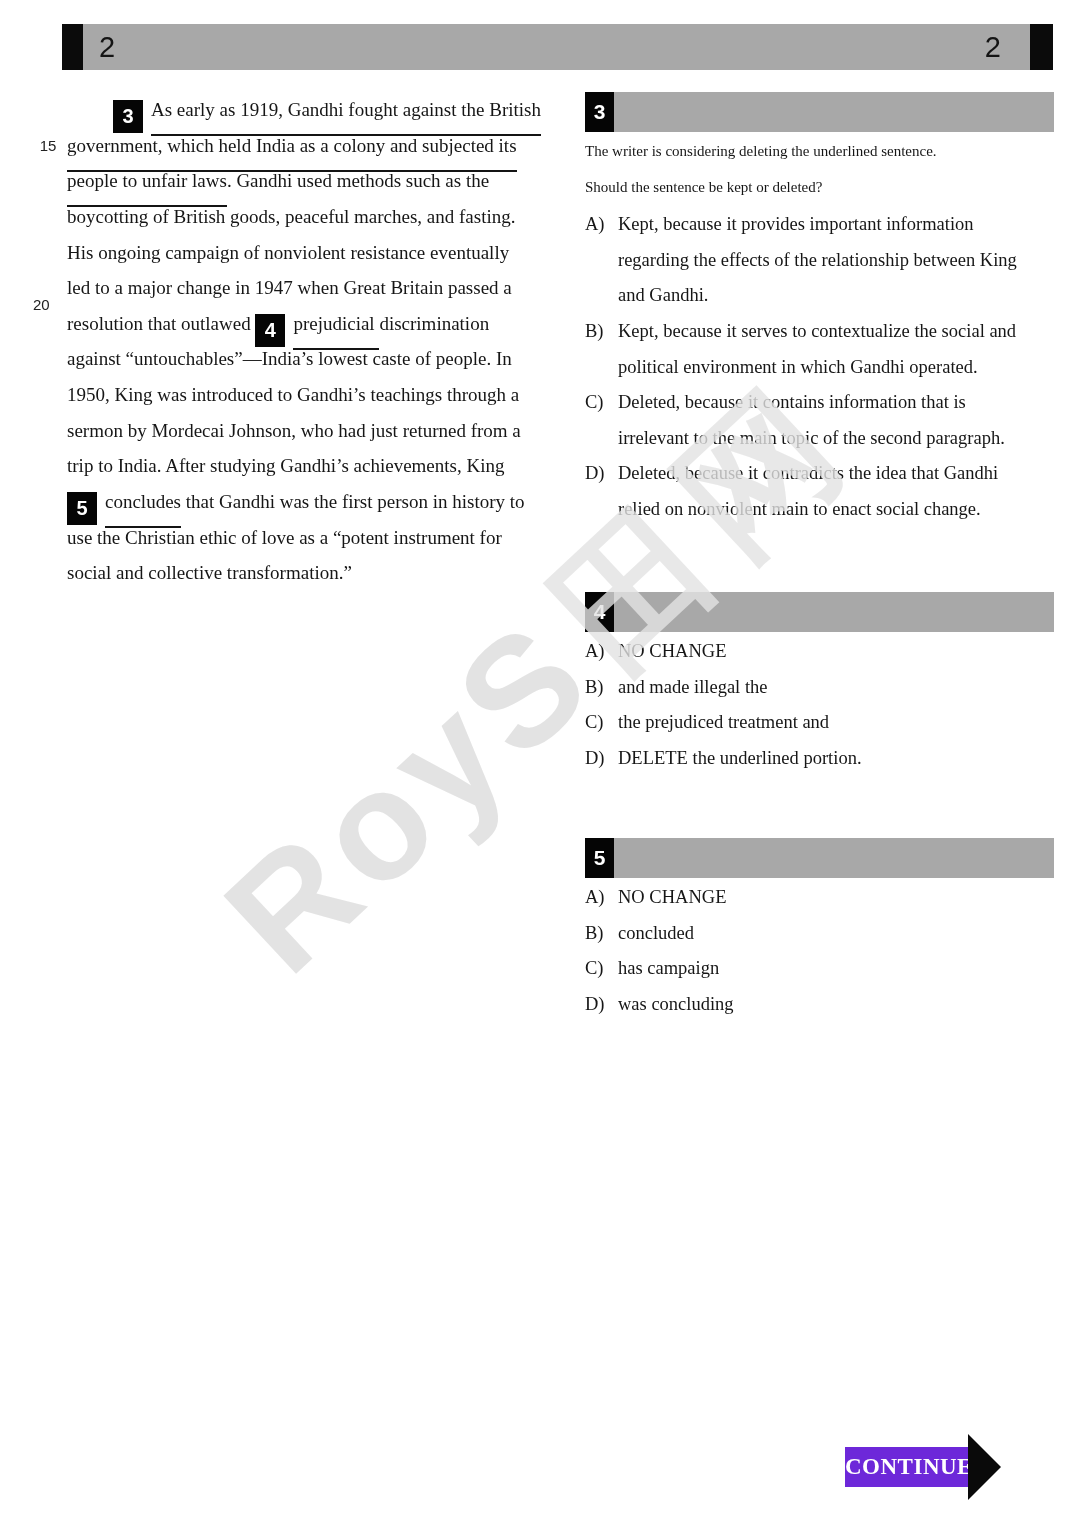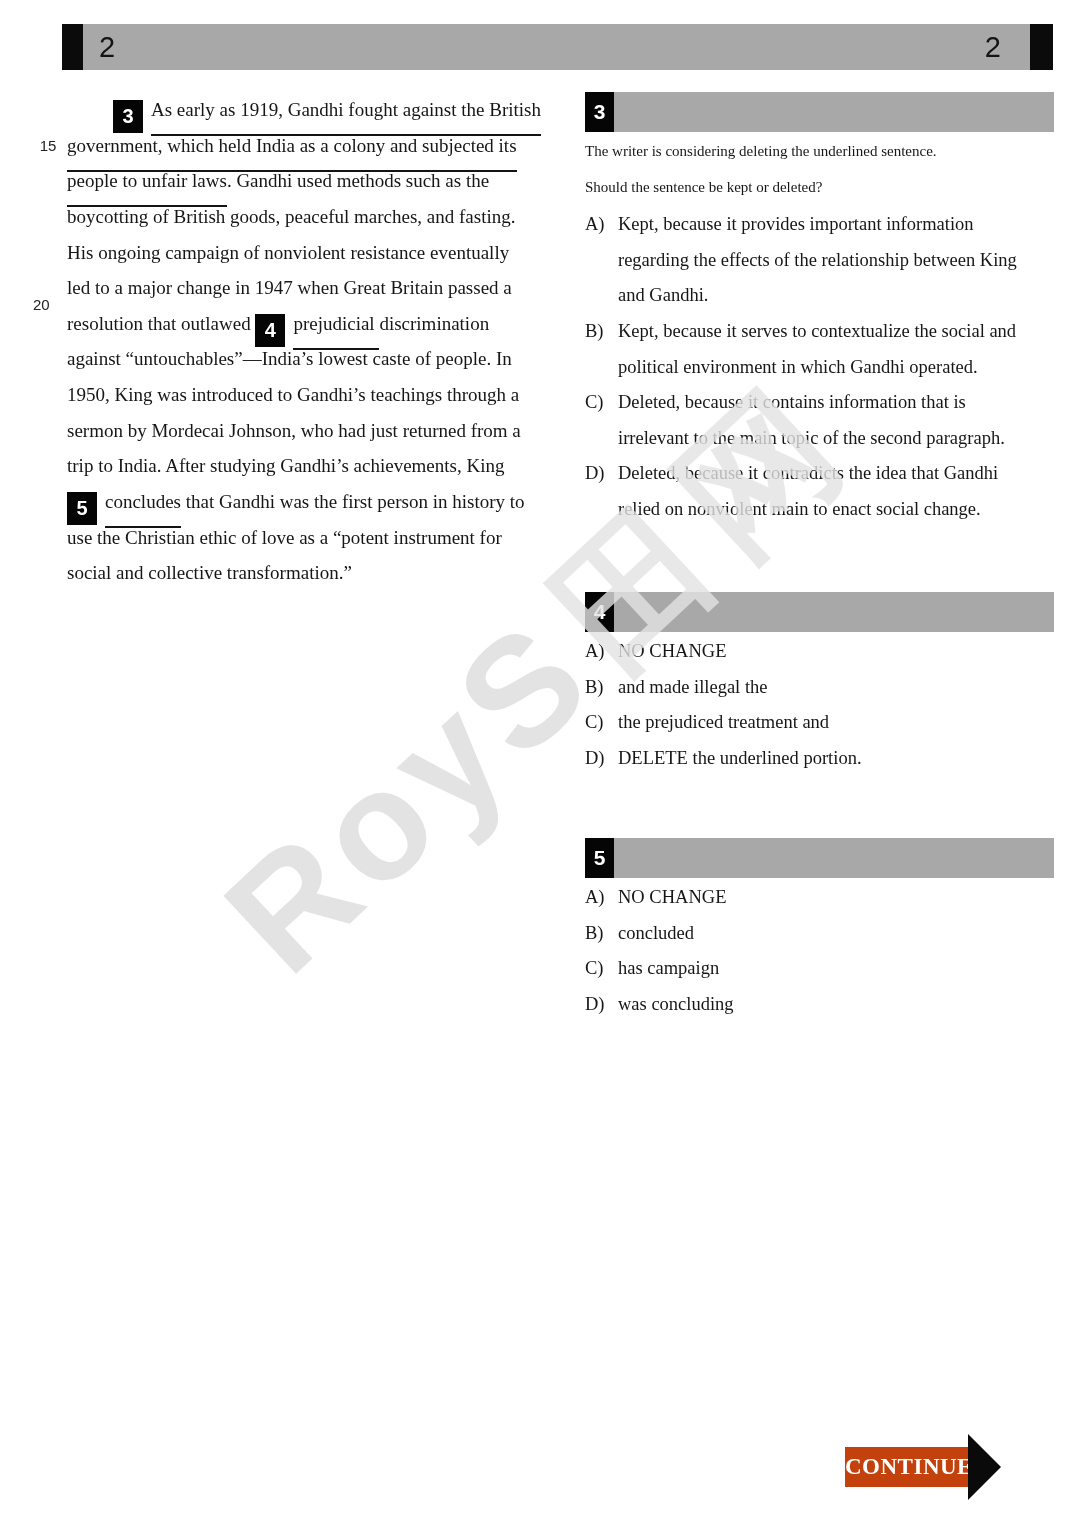--- a/index.html
+++ b/index.html
@@ -53,21 +53,21 @@
   .optlines div{line-height:35.6px;white-space:nowrap;}
   
   .watermark{
     position:absolute;left:255px;top:845px;z-index:5;pointer-events:none;white-space:nowrap;
     font-family:"Liberation Sans",sans-serif;font-weight:bold;font-size:155px;letter-spacing:8px;
     color:rgba(221,221,221,0.82);transform:rotate(-43deg);transform-origin:0 50%;
   }
   .wm-cjk{font-size:148px;margin-left:18px;color:rgba(226,226,226,0.8);letter-spacing:20px;}
   
   .continue{
-    position:absolute;left:845px;top:1447px;width:125px;height:40px;background:#c2410c;
+    position:absolute;left:845px;top:1447px;width:125px;height:40px;background:#6d28d9;
     color:#ffffff;text-align:center;line-height:40px;font-family:"Liberation Serif",serif;
     font-weight:bold;font-size:23px;letter-spacing:0.5px;
   }
   .continue-arrow{
     position:absolute;left:123px;top:-13px;width:0;height:0;
     border-left:33px solid #0a0a0a;border-top:33px solid transparent;border-bottom:33px solid transparent;
   }
 </style>
 </head>
 <body>

